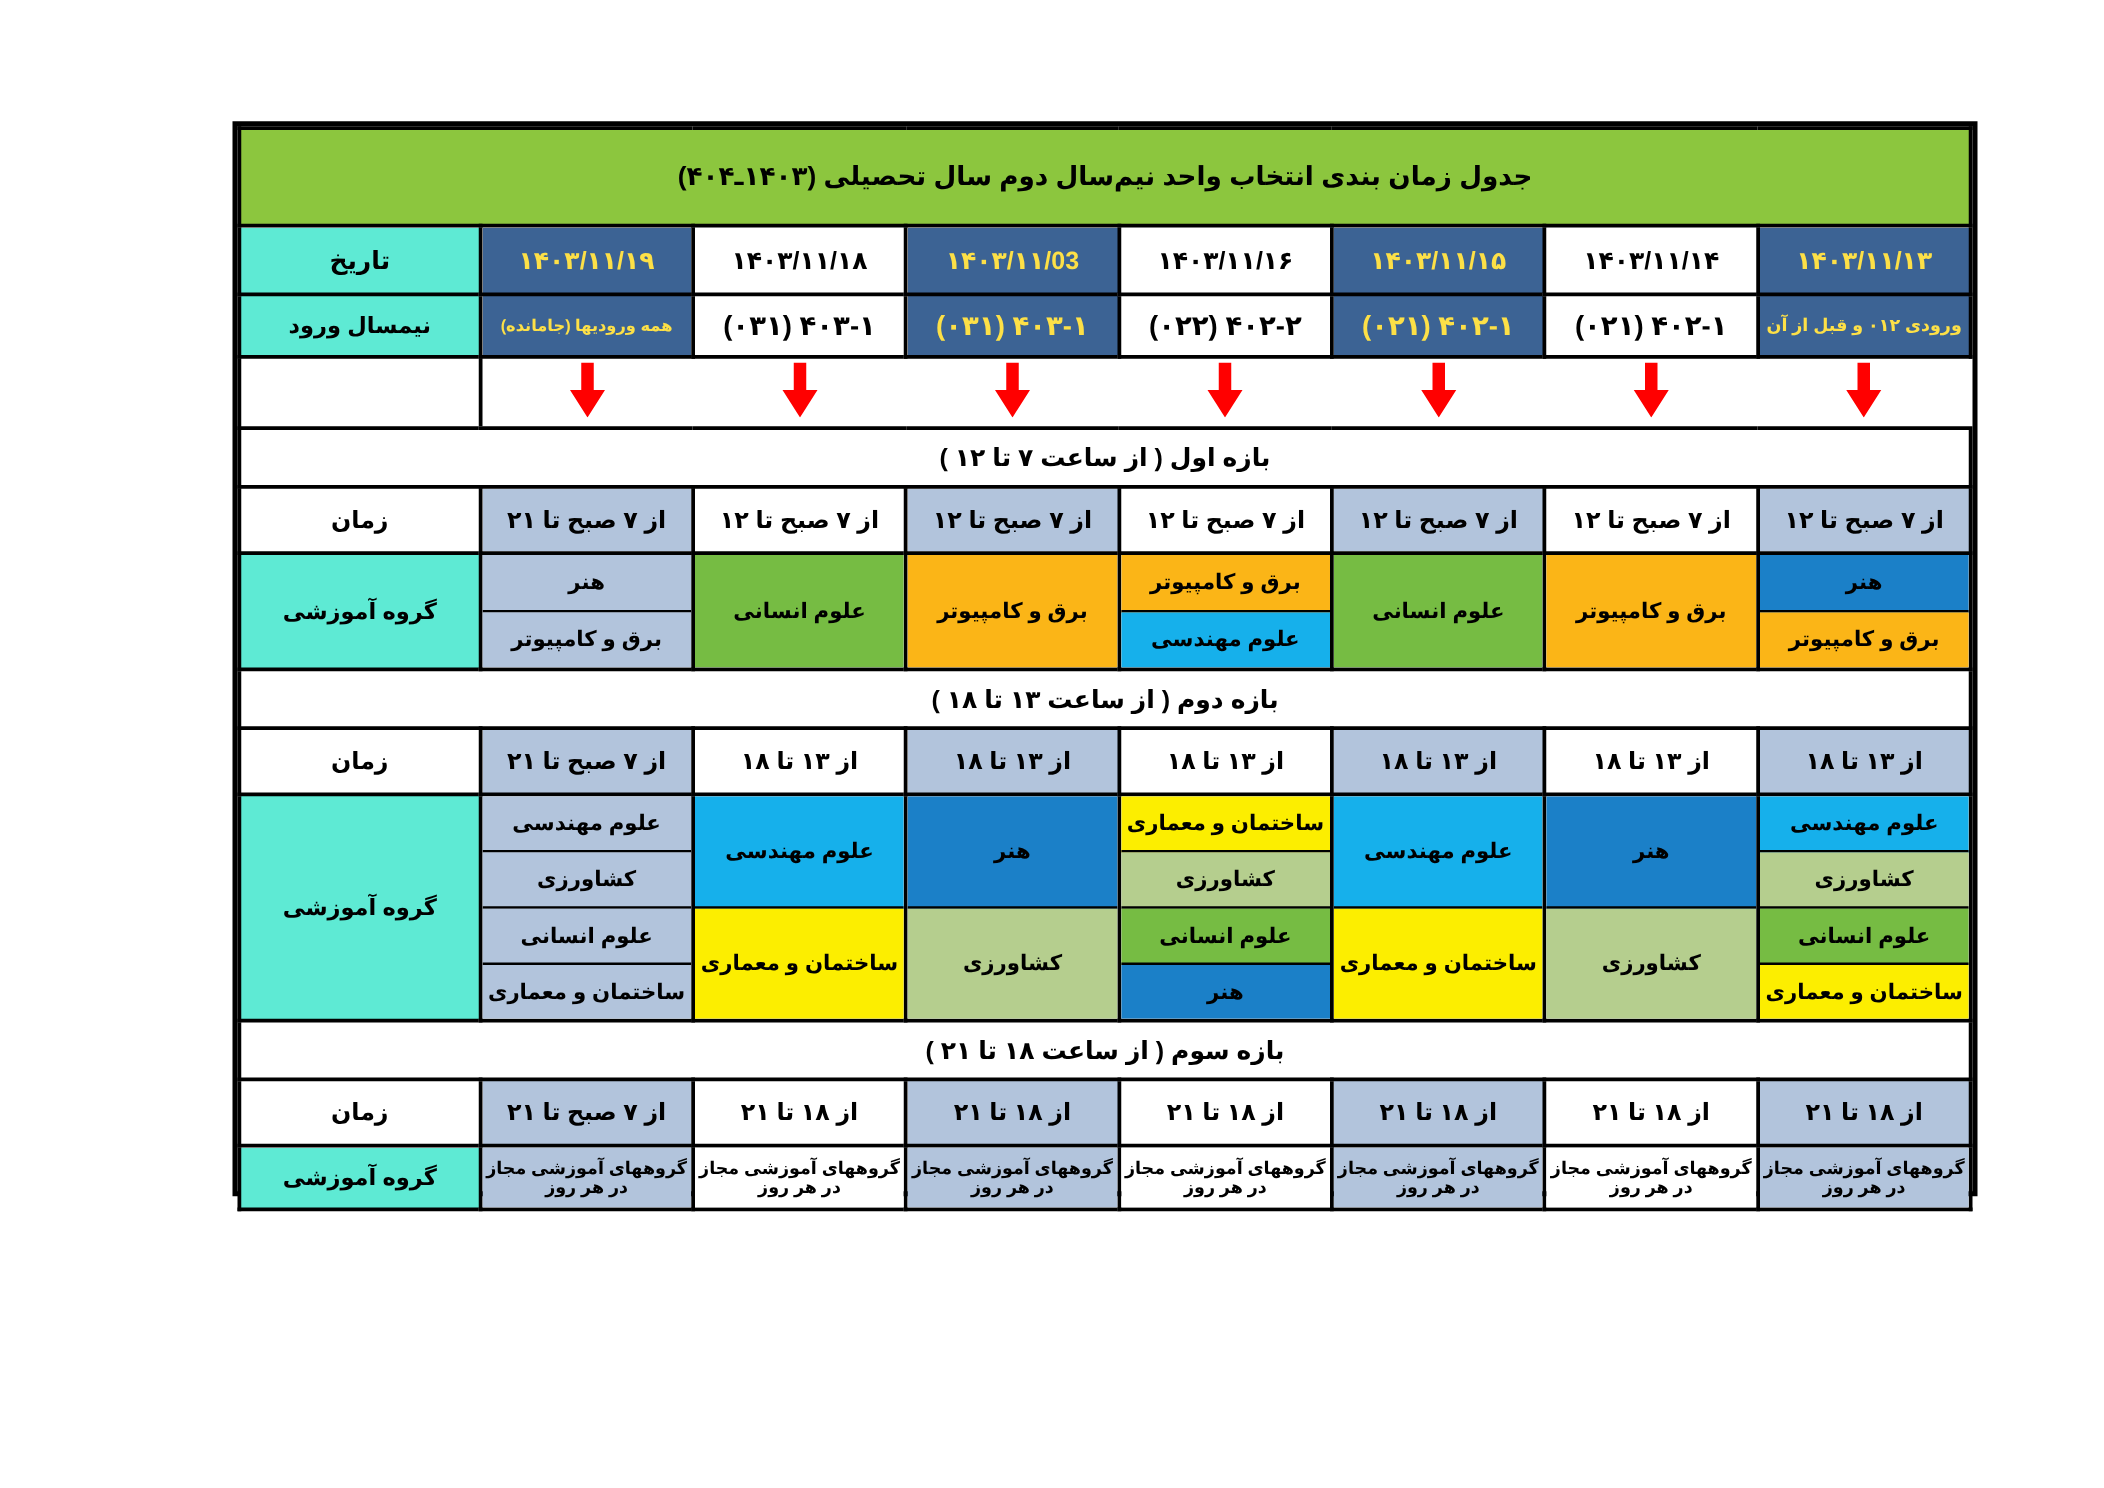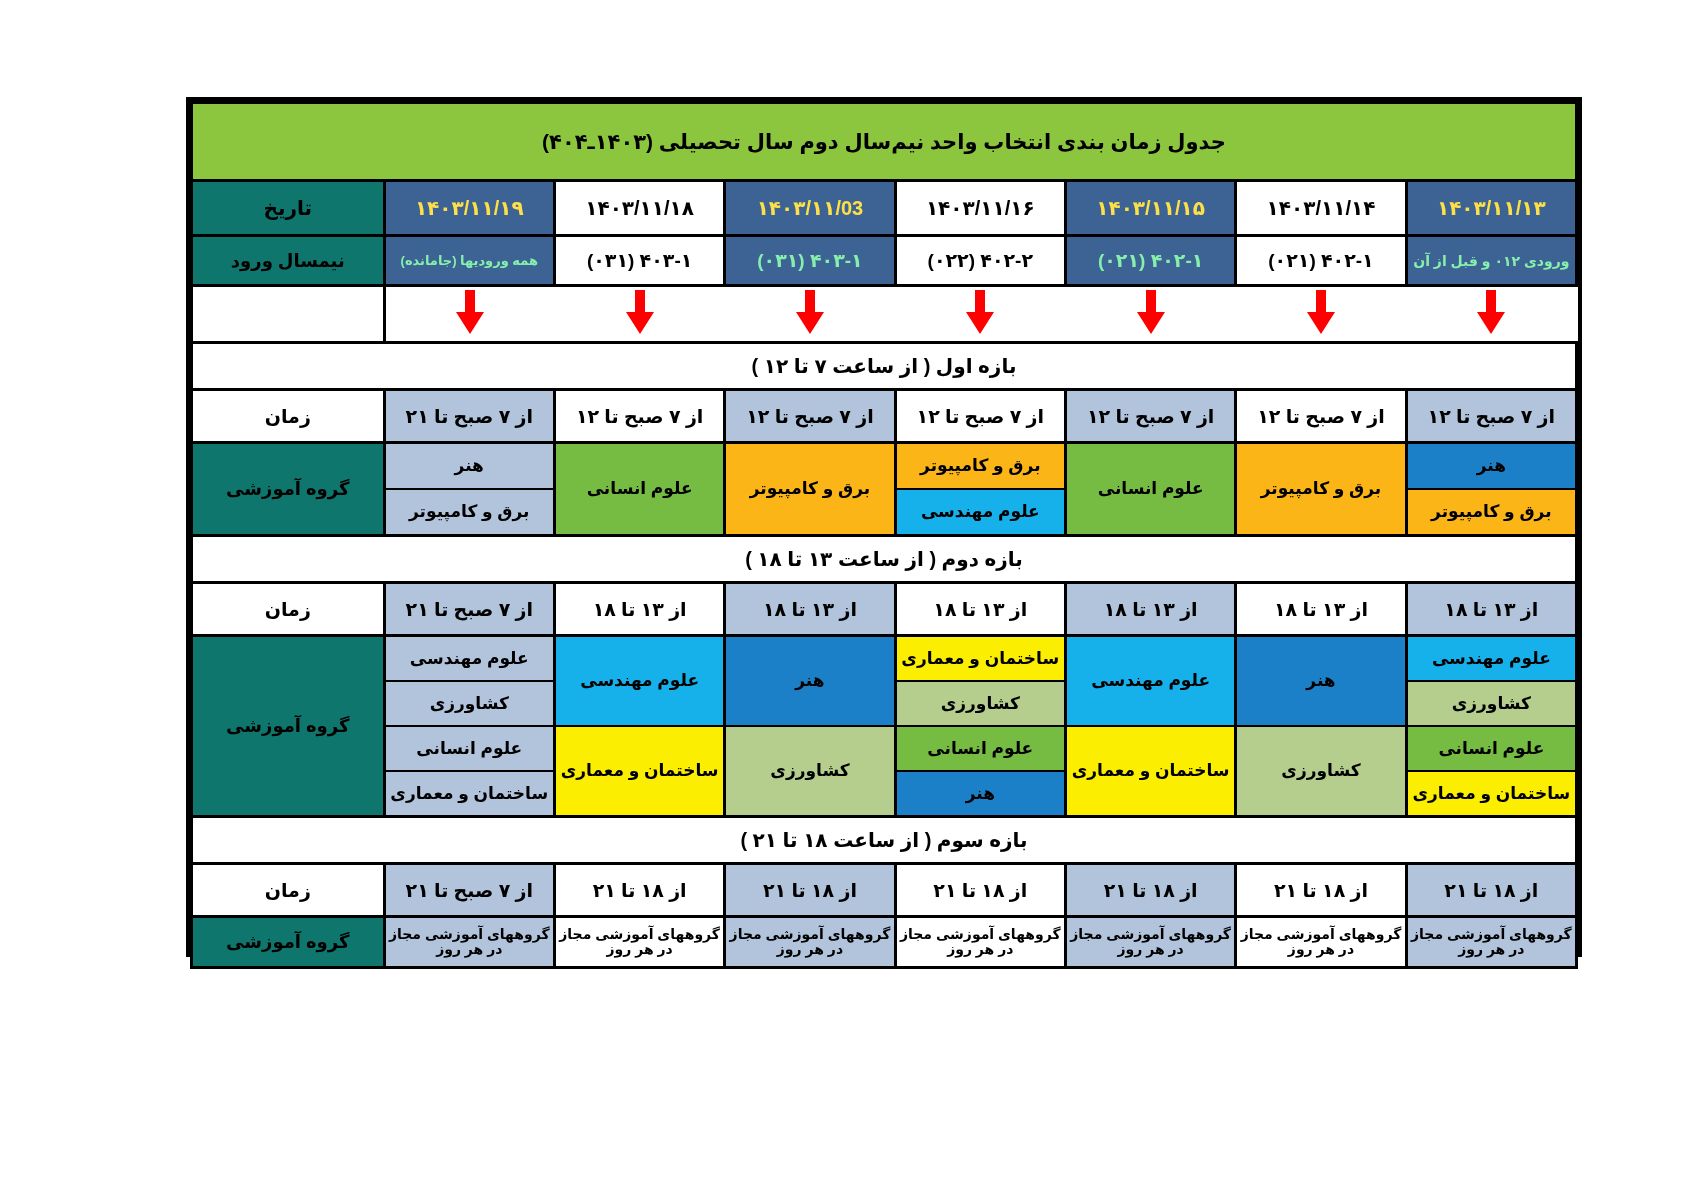--- a/index.html
+++ b/index.html
@@ -44,26 +44,26 @@
   .title-cell{
     background:#8CC63E;
     height:75px;
     font-size:21px;
     letter-spacing:0;
   }
 
   .date-cell{height:52px;font-size:20px;background:#fff;}
   .date-cell.alt{background:#3C6394;color:#fde047;}
 
-  .sem-cell{height:47px;font-size:19px;background:#fff;}
-  .sem-cell.alt{background:#3C6394;color:#86efac;}
+  .sem-cell{height:47px;font-size:22px;background:#fff;}
+  .sem-cell.alt{background:#3C6394;color:#fde047;}
   .sem-cell.tiny{font-size:14px;}
   .sem-cell.tiny2{font-size:13px;}
 
-  .lbl-cell{background:#0f766e;font-size:20px;}
+  .lbl-cell{background:#5eead4;font-size:20px;}
   .lbl-cell.small{font-size:18px;}
 
   .arrow-row td{height:54px;background:#fff;border-top:3px solid #000;border-bottom:3px solid #000;}
 
   .band-cell{
     height:44px;background:#fff;color:#E8191B;font-size:20px;
   }
 
   .time-cell{height:50px;font-size:19px;background:#fff;}
   .time-cell.alt{background:#B2C4DC;}

